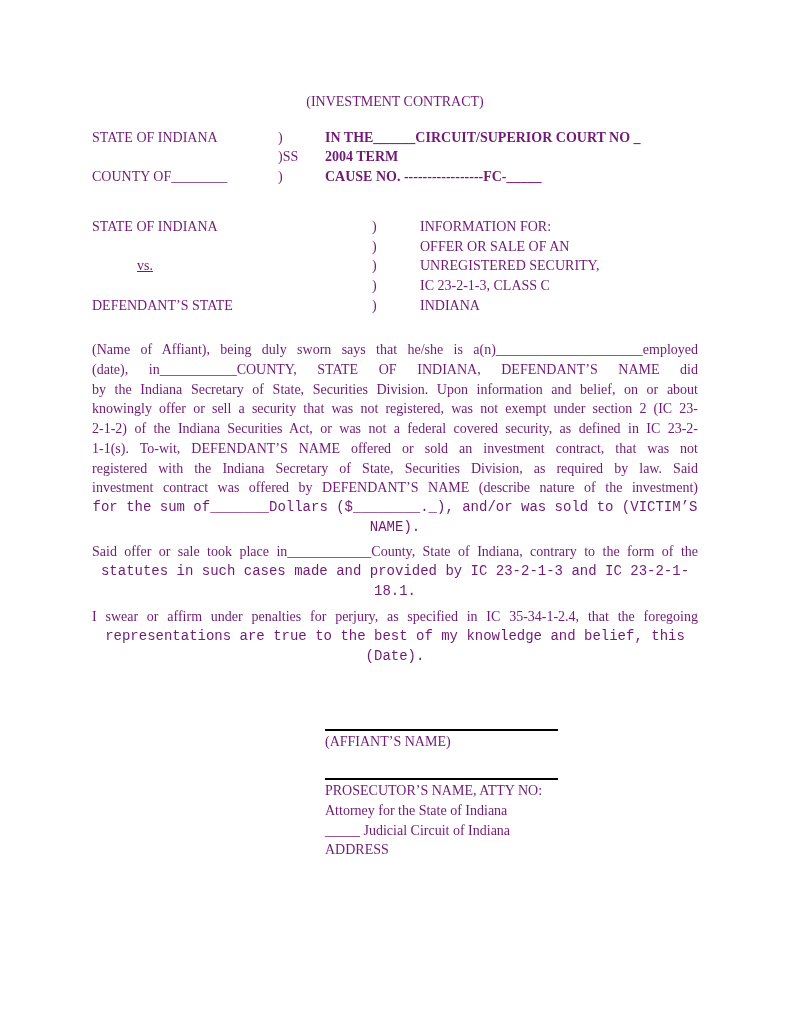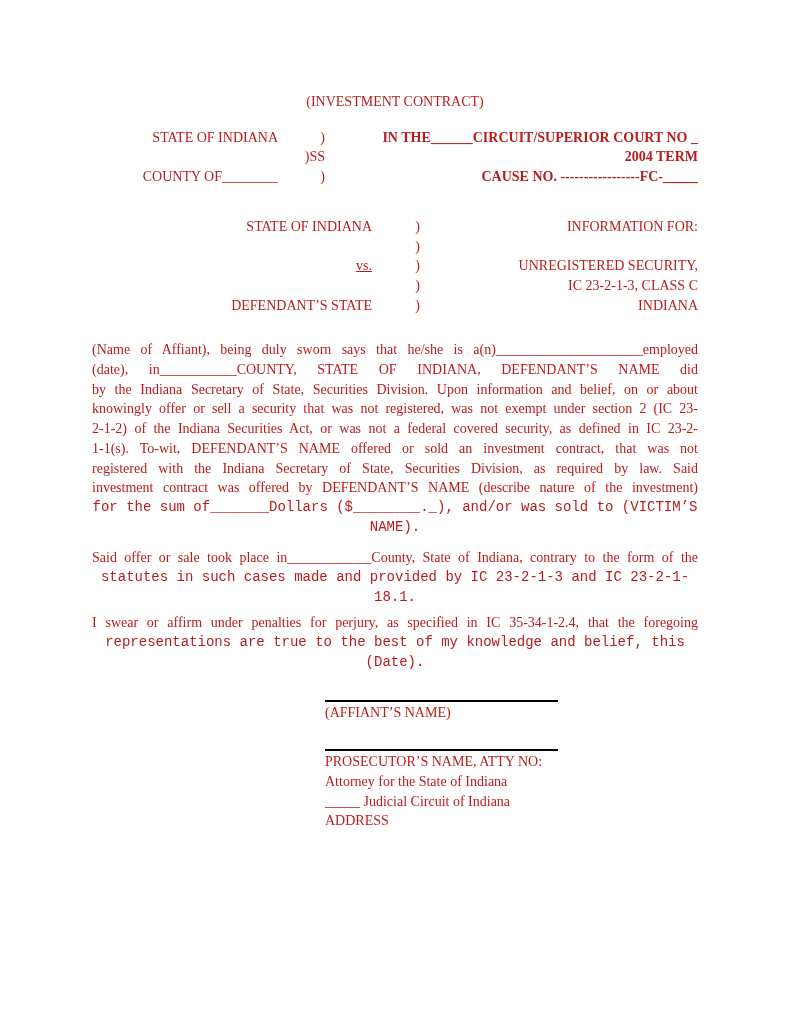--- a/index.html
+++ b/index.html
@@ -2,55 +2,55 @@
 <html><head>
 <meta charset="utf-8">
 <style>
   html, body { margin: 0; padding: 0; background: #ffffff; }
   .page {
     position: relative;
     width: 790px;
     height: 1022px;
     margin: 0;
     background: #ffffff;
-    color: #b91c1c;
+    color: #701a75;
     font-family: "Liberation Serif", "DejaVu Serif", serif;
     font-size: 14px;
     line-height: 19.7px;
     padding: 0 92px;
     box-sizing: border-box;
     overflow: hidden;
   }
   .doc-title {
     margin-top: 92px;
     text-align: center;
   }
   
   .caption { display: block; }
   .caption-1 { margin-top: 16px; }
-  .cap-row { display: flex; text-align: right; }
+  .cap-row { display: flex; }
   .caption-1 .col-left  { width: 186px; flex: none; }
   .caption-1 .col-paren { width: 47px;  flex: none; }
   .caption-1 .col-right { flex: 1; font-weight: bold; }
   
   .caption-2 { margin-top: 30px; }
   .caption-2 .col-left  { width: 280px; flex: none; }
   .caption-2 .col-paren { width: 48px;  flex: none; }
   .caption-2 .col-right { flex: 1; }
   .indent-vs { padding-left: 45px; box-sizing: border-box; text-decoration: underline; }
   
   .par { margin: 0; }
   .par-1 { margin-top: 25px; }
-  .par-2 { margin-top: 11px; }
+  .par-2 { margin-top: 5px; }
   .par-3 { margin-top: 6px; }
   .jline { text-align: justify; text-align-last: justify; }
   .lline { text-align: center; font-family: Liberation Mono, monospace; }
   
   .sig-block { margin-left: 233px; }
-  .sig-affiant { margin-top: 27px; }
+  .sig-affiant { margin-top: 62px; }
   .sig-prosecutor { margin-top: 27px; }
   .sig-rule {
     width: 233px;
     height: 0;
     border-bottom: 2px solid #000000;
     margin-bottom: 1px;
   }
 </style>
 </head>
 <body>
@@ -79,20 +79,21 @@
 
   <div class="caption caption-2">
     <div class="cap-row">
       <div class="col-left">STATE OF INDIANA</div>
       <div class="col-paren">)</div>
       <div class="col-right">INFORMATION FOR:</div>
     </div>
     <div class="cap-row">
       <div class="col-left"></div>
       <div class="col-paren">)</div>
+      <div class="col-right">OFFER OR SALE OF AN</div>
     </div>
     <div class="cap-row">
       <div class="col-left indent-vs">vs.</div>
       <div class="col-paren">)</div>
       <div class="col-right">UNREGISTERED SECURITY,</div>
     </div>
     <div class="cap-row">
       <div class="col-left"></div>
       <div class="col-paren">)</div>
       <div class="col-right">IC 23-2-1-3, CLASS C</div>

